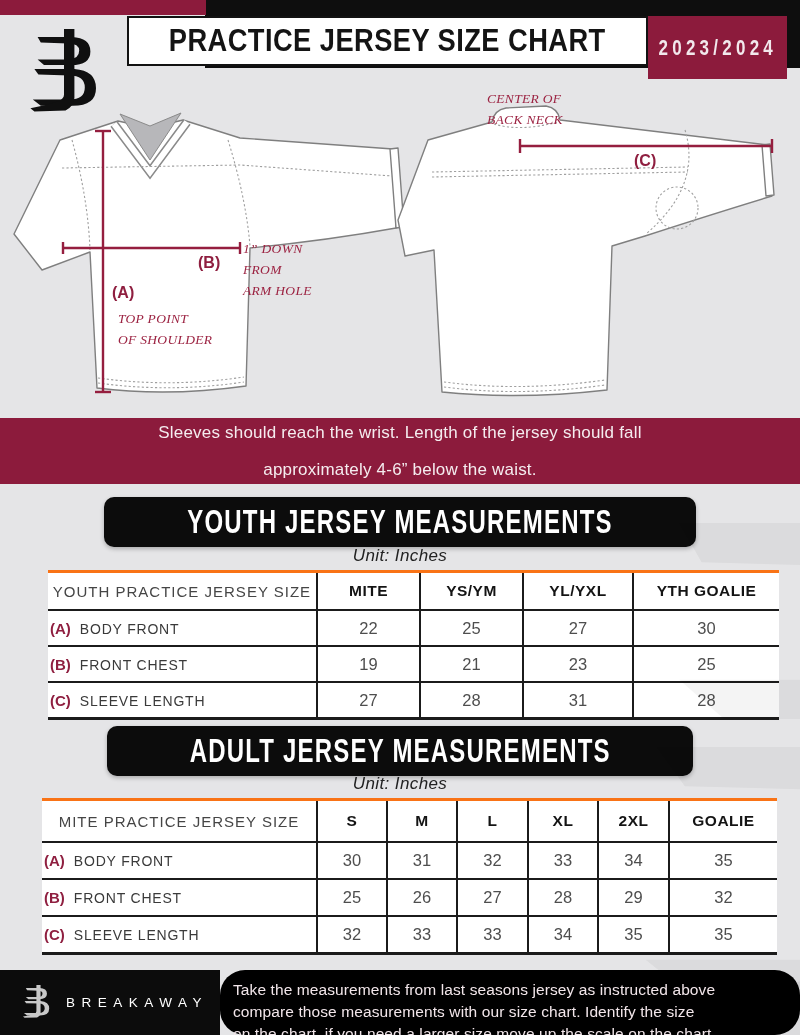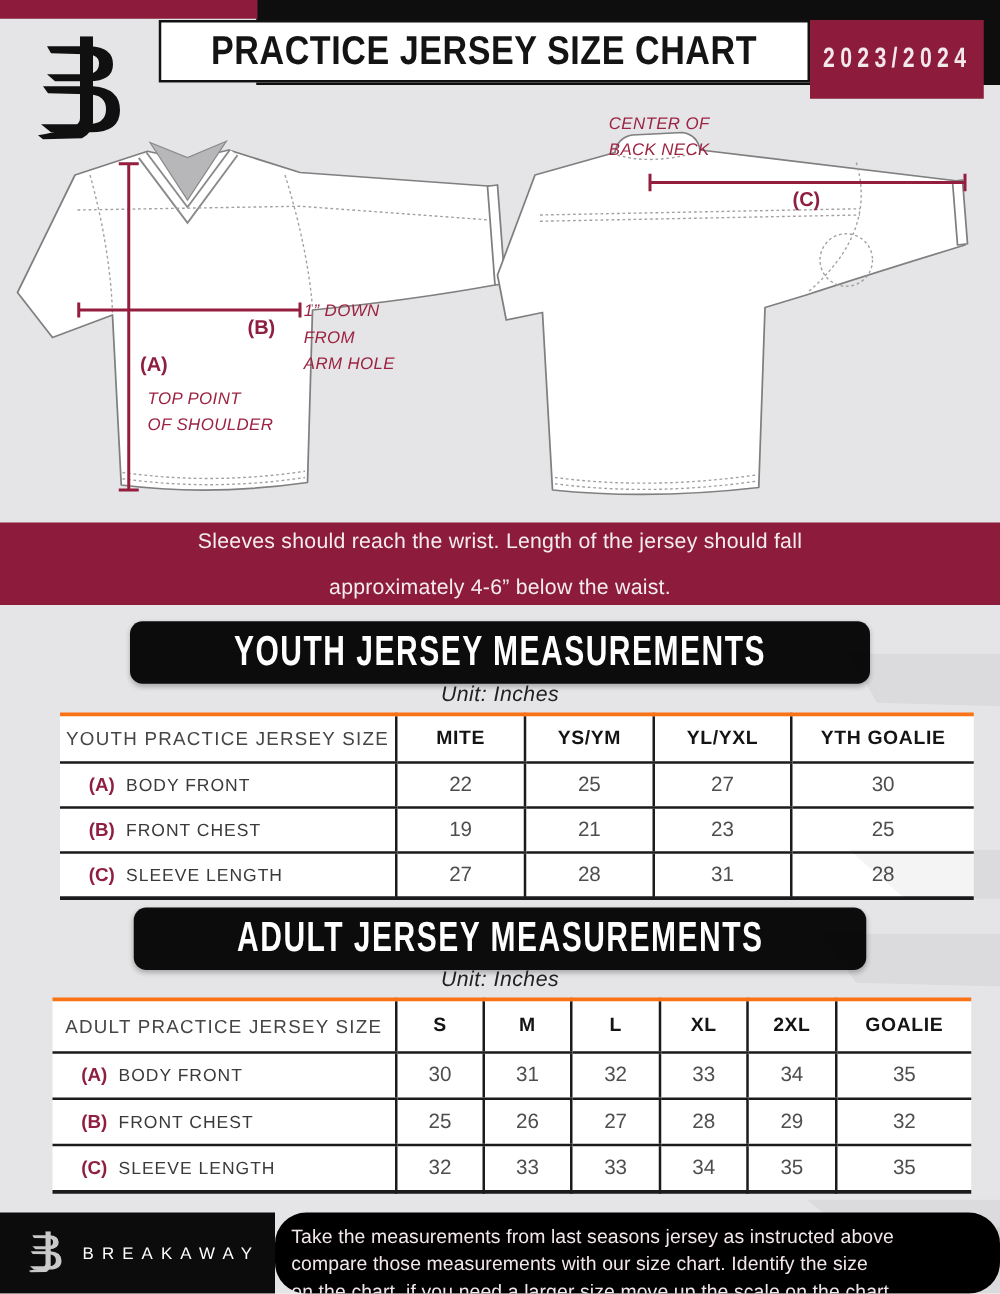--- a/index.html
+++ b/index.html
@@ -19,42 +19,42 @@
   .title-text{display:inline-block;transform:scale(.88,1.04);font-weight:bold;font-size:31px;
     letter-spacing:.5px;color:#141414;white-space:nowrap;}
   .year-box{position:absolute;left:648px;top:16px;width:139px;height:63px;background:#8c1b3c;
     display:flex;align-items:center;justify-content:center;}
   .year-text{display:inline-block;transform:scale(.85,1.12);font-weight:bold;font-size:20px;
     letter-spacing:5px;color:#f2e8ec;white-space:nowrap;}
   
   .diagram{position:absolute;left:0;top:68px;width:800px;height:350px;}
   .diag-label{position:absolute;color:#9c2342;}
   .diag-key{color:#8f1f40;font-weight:bold;font-size:16px;}
-  .diag-note{font-style:italic;font-size:13.5px;line-height:21px;letter-spacing:.3px;}
+  .diag-note{font-style:italic;font-size:13.5px;line-height:21px;letter-spacing:.3px;font-family:Liberation Serif, serif;}
   
   .notice{position:absolute;left:0;top:418px;width:800px;height:66px;background:#8c1b3c;
     display:flex;flex-direction:column;align-items:center;justify-content:center;gap:17px;}
   .notice div{color:#f5ecef;font-size:17px;letter-spacing:.2px;}
   
   .section-banner{position:absolute;left:0;width:800px;display:flex;justify-content:center;}
   .section-banner .pill{background:#0c0c0c;border-radius:10px;padding:8px 30px;box-shadow:0 2px 4px rgba(0,0,0,.25);}
   .pill span{display:inline-block;transform:scale(.8,1.12);font-weight:bold;font-size:30px;
     letter-spacing:1.5px;color:#ffffff;white-space:nowrap;}
   .unit-line{position:absolute;left:0;width:800px;text-align:center;font-style:italic;
     font-size:17px;color:#222;letter-spacing:.4px;}
   
   .size-table{position:absolute;border-collapse:collapse;table-layout:fixed;
     border-top:3px solid #f97316;border-bottom:3px solid #1b1b1b;z-index:1;border-radius:21px;}
   .size-table th,.size-table td{background:#fff;border-top:2.5px solid #1b1b1b;border-bottom:2.5px solid #1b1b1b;
     text-align:center;padding:0;}
   .size-table th+th,.size-table td+td{border-left:2px solid #1b1b1b;}
   .size-table th.lbl{color:#454545;font-weight:normal;font-size:15px;letter-spacing:1px;}
   .size-table th{color:#141414;font-weight:bold;font-size:15.5px;letter-spacing:.5px;}
   .size-table td{color:#4e4e4e;font-size:16.5px;}
-  .size-table td.row-label{text-align:left;padding-left:23px;}
+  .size-table td.row-label{text-align:left;padding-left:2px;}
   .row-label .key{color:#8f1f40;font-weight:bold;font-size:15px;}
   .row-label .name{color:#3a3a3a;font-size:14px;letter-spacing:.8px;margin-left:9px;}
   .youth-table{left:48px;top:570px;width:731px;}
   .youth-table th{height:36px;} .youth-table td{height:34px;}
   .adult-table{left:42px;top:798px;width:735px;}
   .adult-table th{height:40px;} .adult-table td{height:35px;}
   
   .watermark{position:absolute;left:612px;top:455px;width:560px;height:640px;z-index:5;pointer-events:none;}
   
   .footer{position:absolute;left:0;top:970px;width:800px;height:65px;display:flex;z-index:10;}
@@ -230,21 +230,21 @@
         <col style="width:275px">
         <col style="width:70px">
         <col style="width:70px">
         <col style="width:71px">
         <col style="width:70px">
         <col style="width:71px">
         <col style="width:108px">
       </colgroup>
     <thead>
       <tr>
-        <th class="lbl">ADULT PRACTICE JERSEY SIZE</th>
+        <th class="lbl">MITE PRACTICE JERSEY SIZE</th>
         <th>S</th>
         <th>M</th>
         <th>L</th>
         <th>XL</th>
         <th>2XL</th>
         <th>GOALIE</th>
       </tr>
     </thead>
     <tbody>
       <tr>

